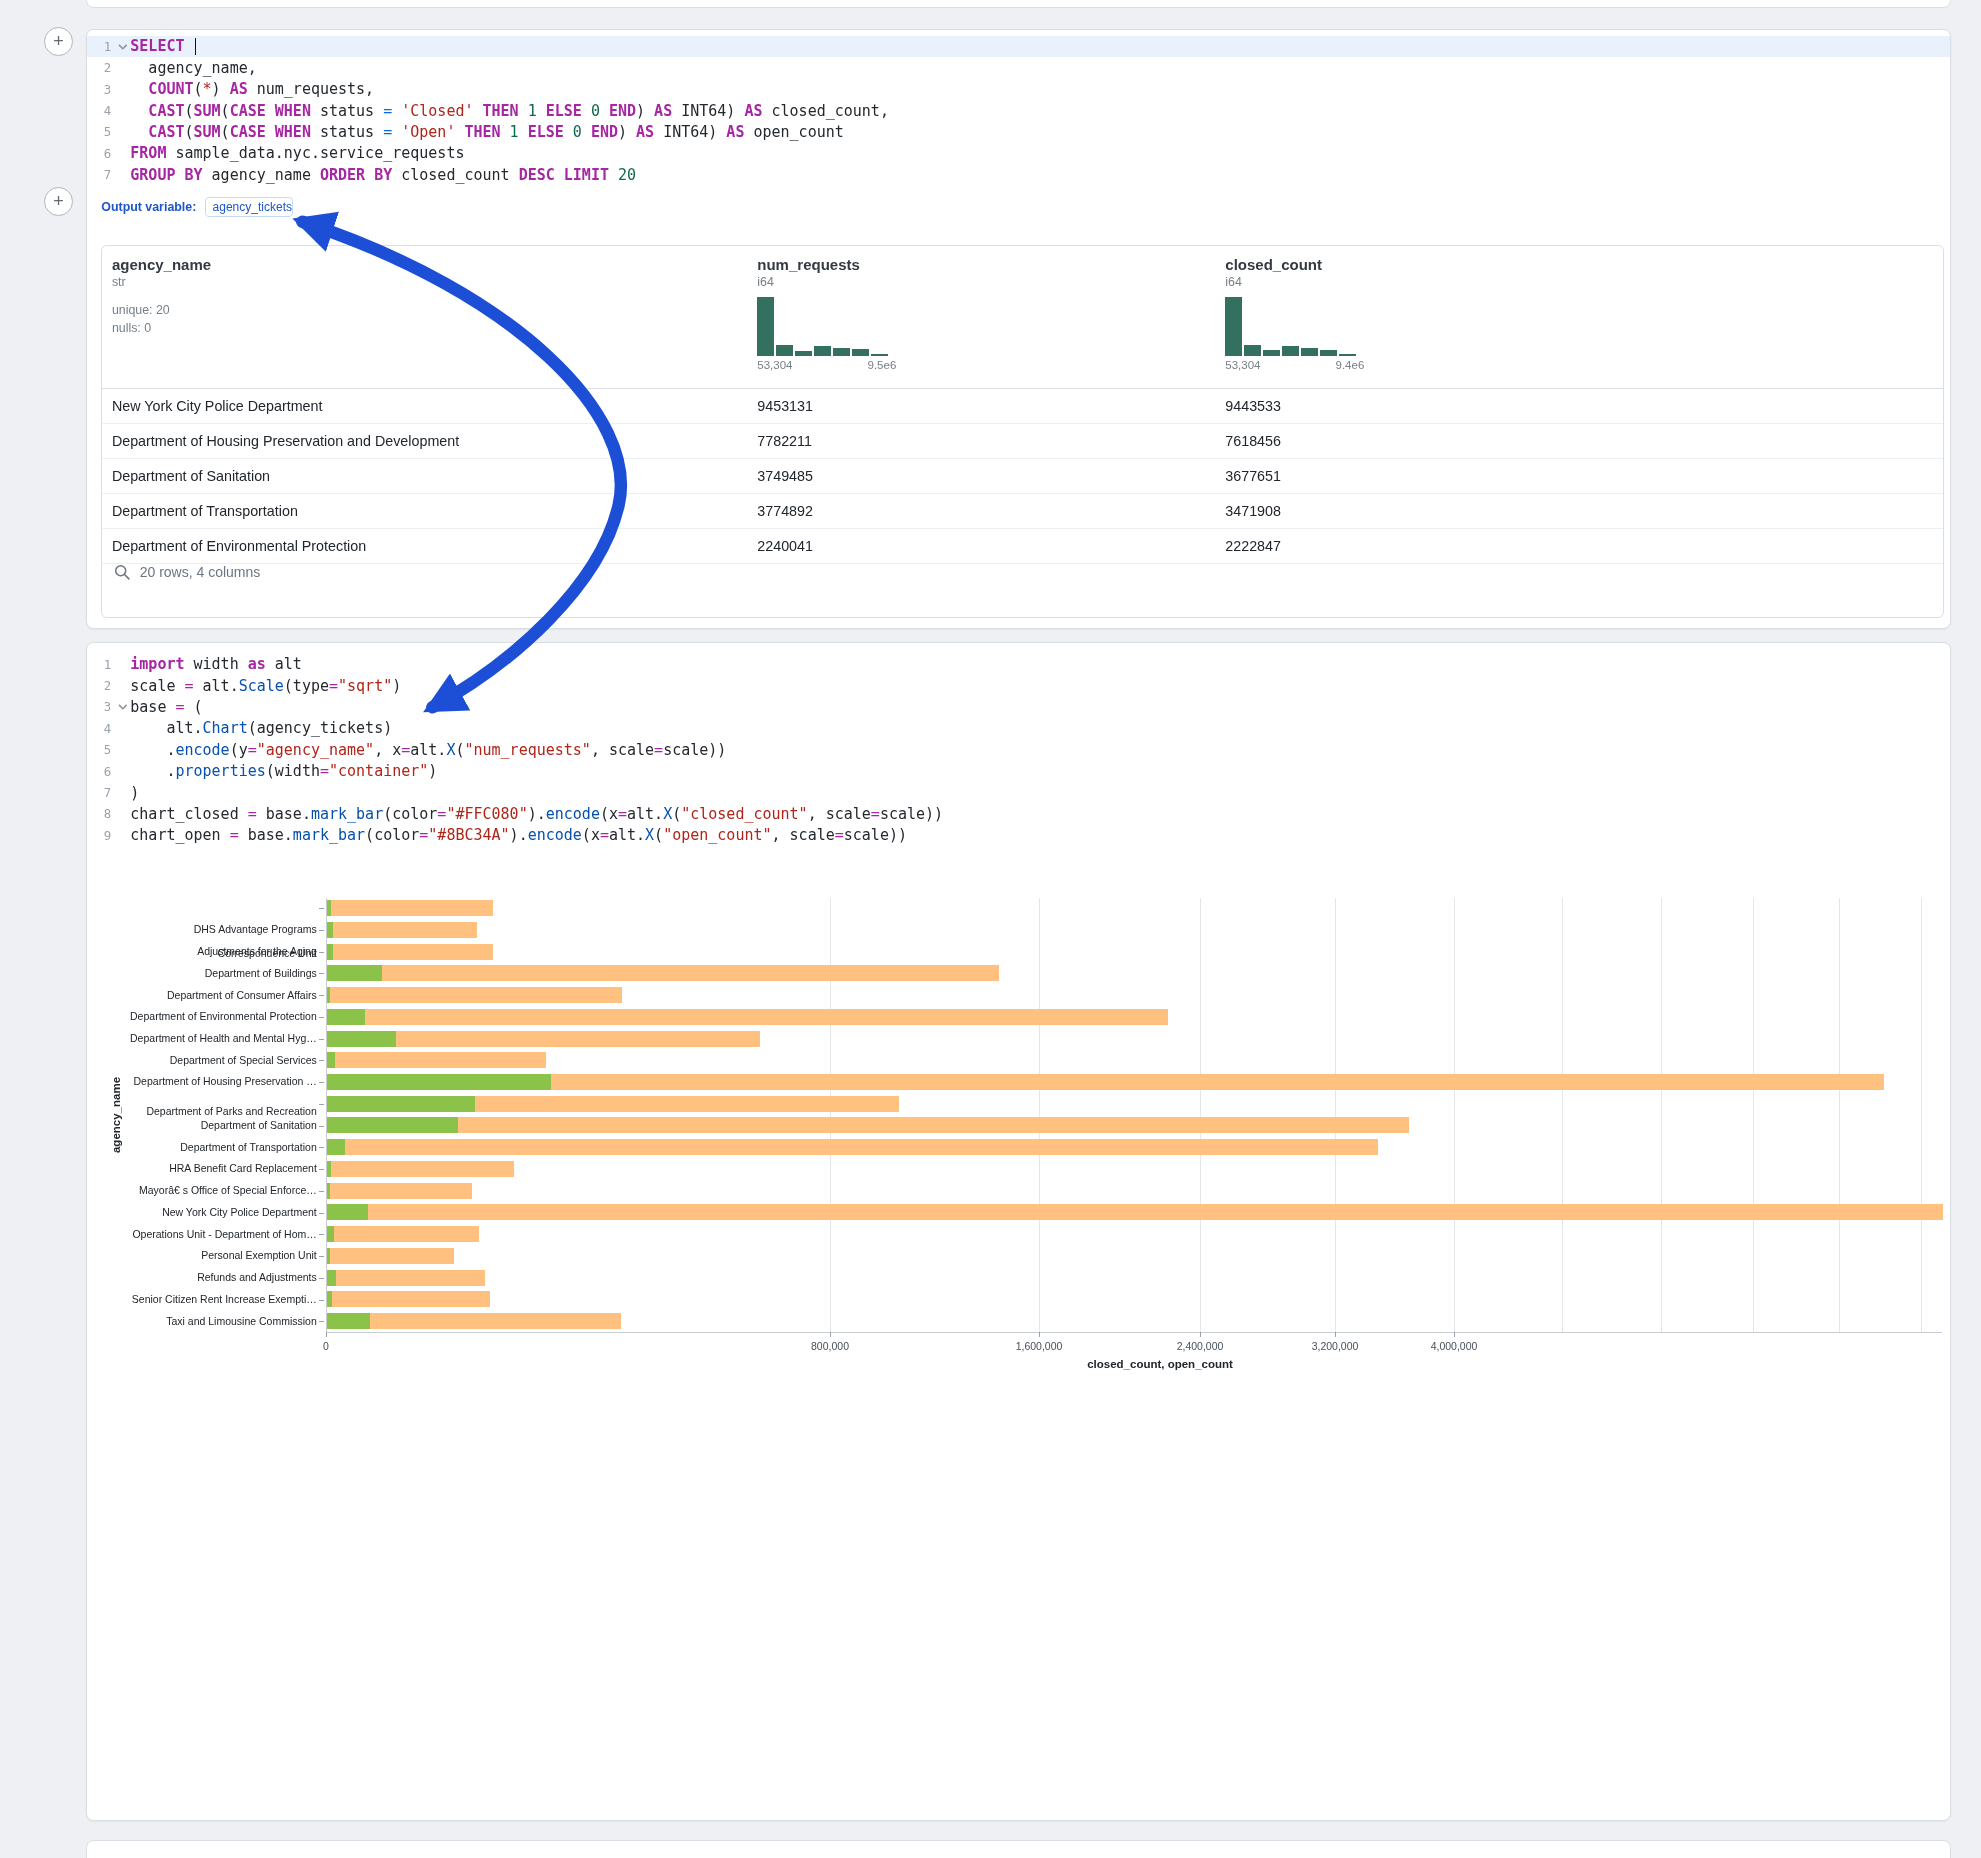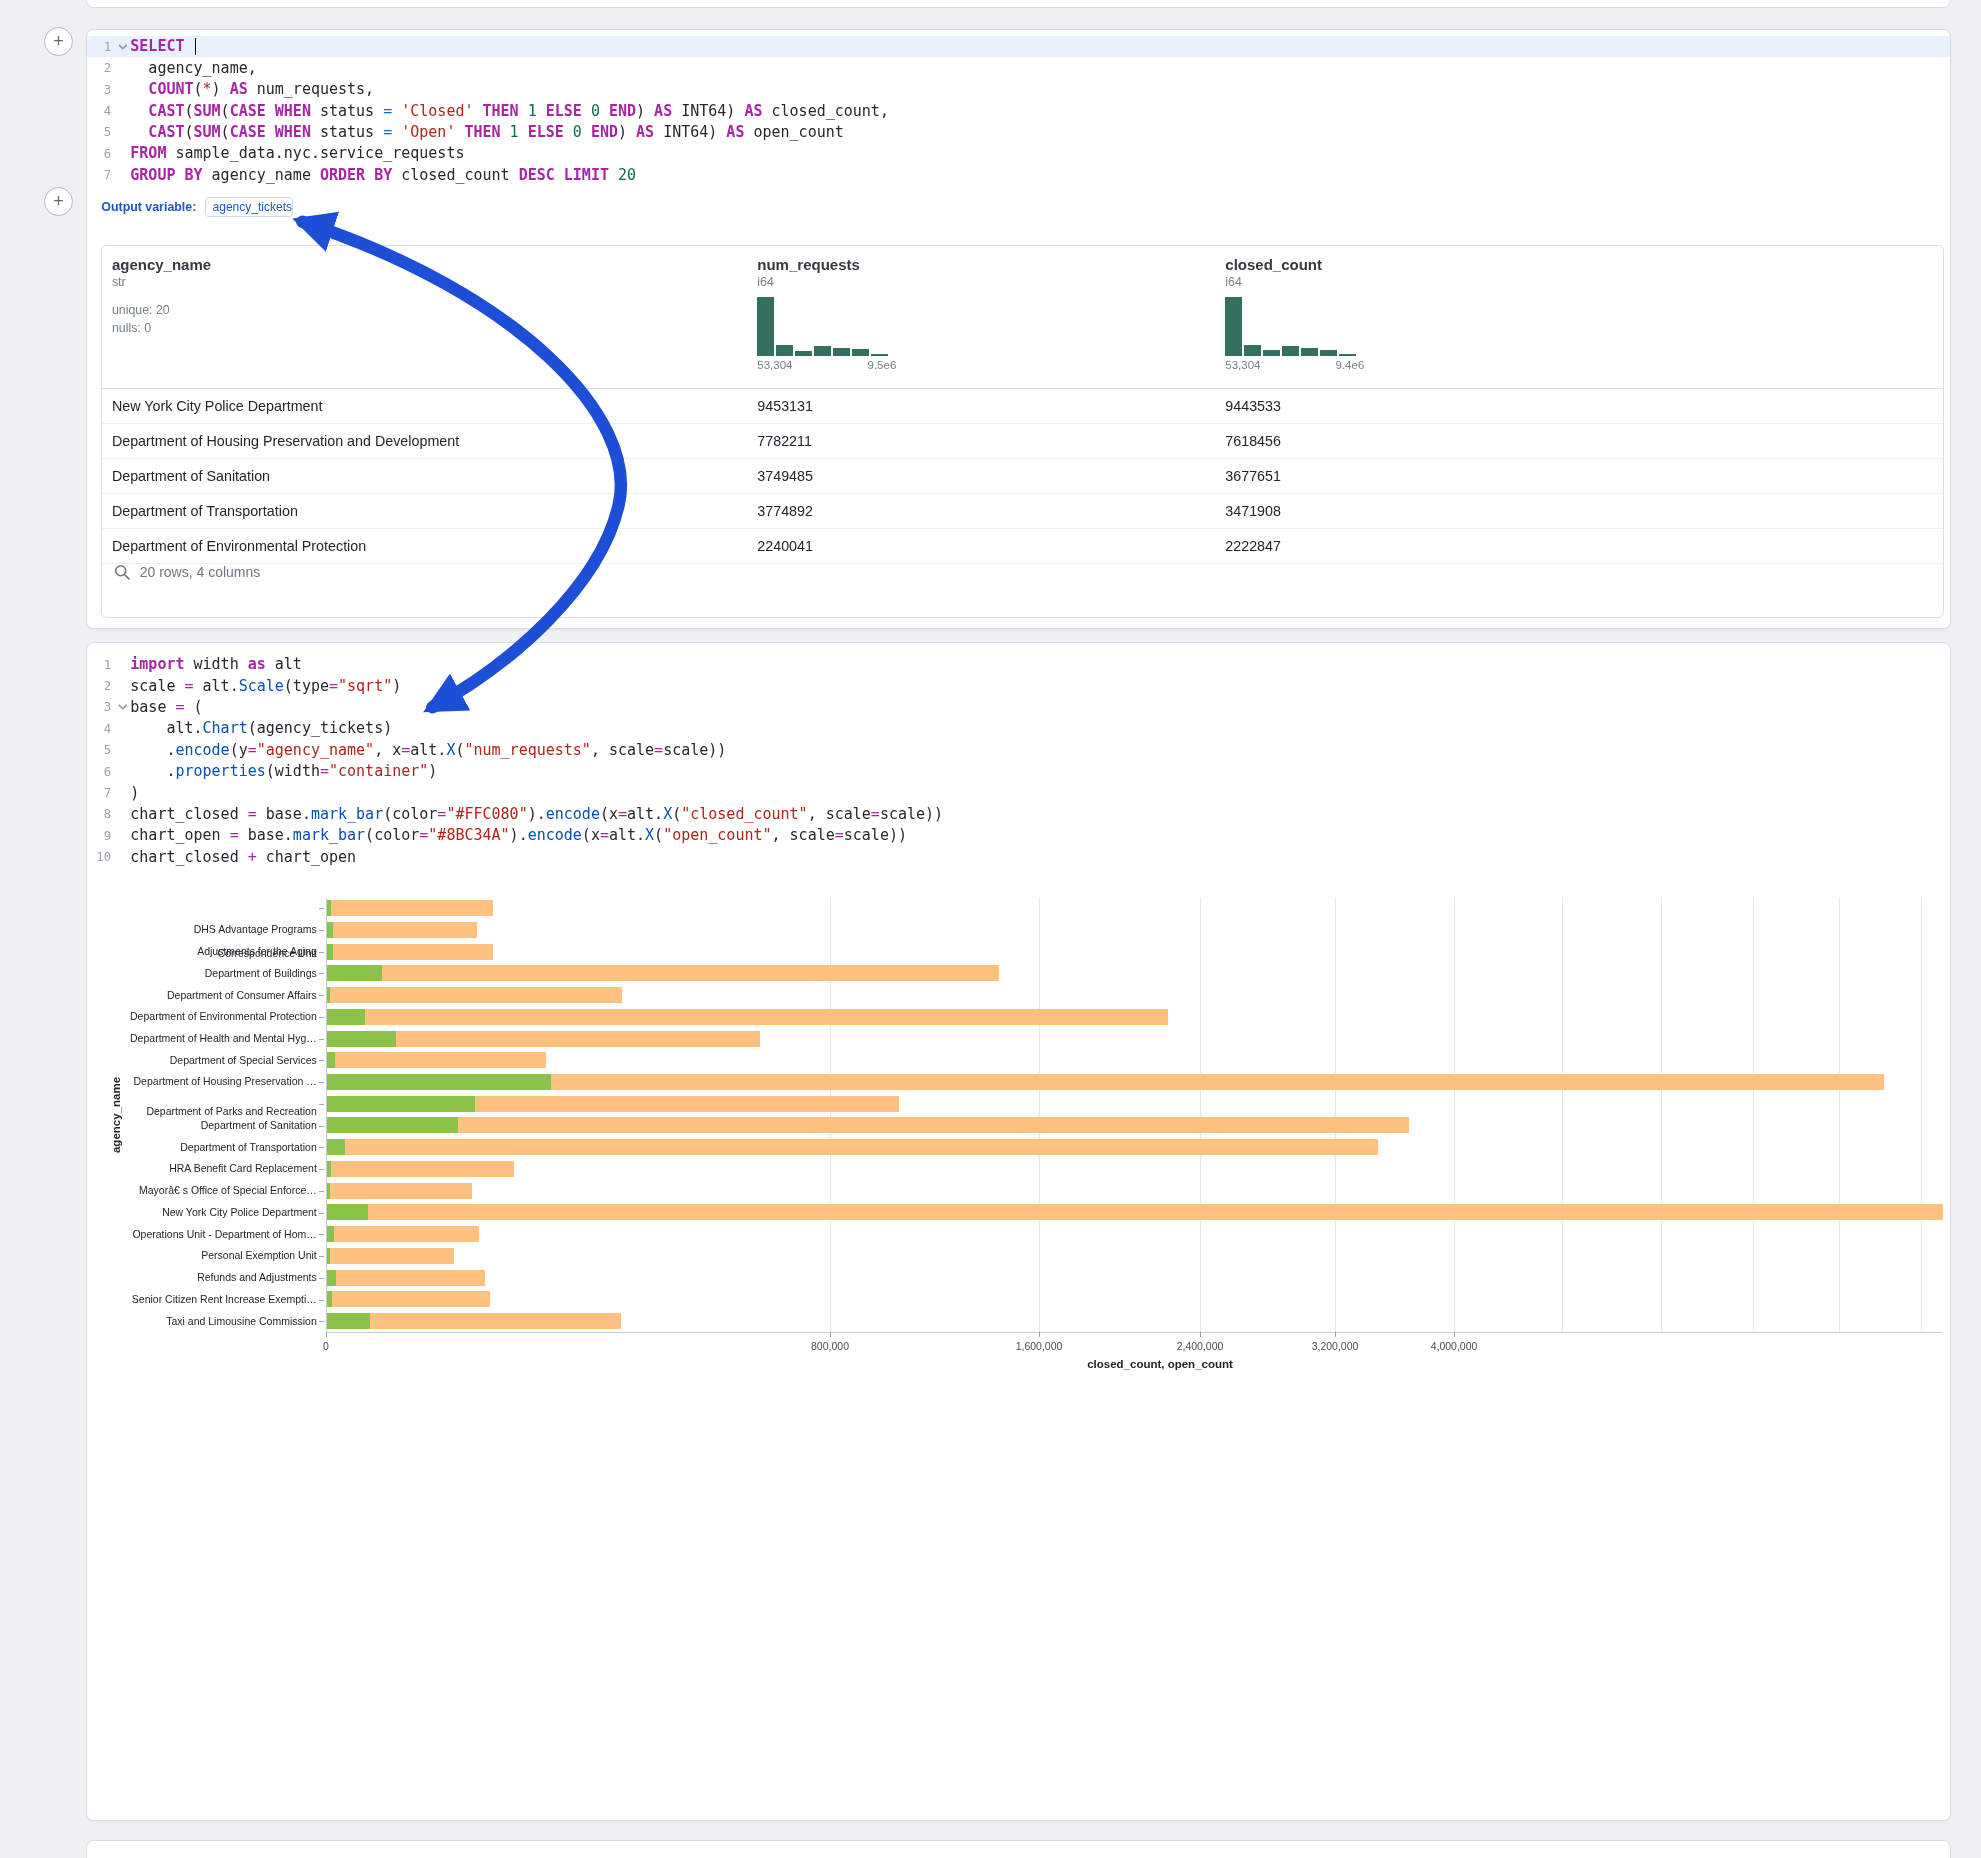--- a/index.html
+++ b/index.html
@@ -247,25 +247,20 @@
         </div>
         <div class="code-line">
           <span class="ln">8</span>
           <span class="fold"></span>
           <span class="cd"><span class="tk-pl">chart_closed </span><span class="tk-op">=</span><span class="tk-pl"> base.</span><span class="tk-fn">mark_bar</span><span class="tk-pl">(color</span><span class="tk-op">=</span><span class="tk-str">"#FFC080"</span><span class="tk-pl">).</span><span class="tk-fn">encode</span><span class="tk-pl">(x</span><span class="tk-op">=</span><span class="tk-pl">alt.</span><span class="tk-fn">X</span><span class="tk-pl">(</span><span class="tk-str">"closed_count"</span><span class="tk-pl">, scale</span><span class="tk-op">=</span><span class="tk-pl">scale))</span></span>
         </div>
         <div class="code-line">
           <span class="ln">9</span>
           <span class="fold"></span>
           <span class="cd"><span class="tk-pl">chart_open </span><span class="tk-op">=</span><span class="tk-pl"> base.</span><span class="tk-fn">mark_bar</span><span class="tk-pl">(color</span><span class="tk-op">=</span><span class="tk-str">"#8BC34A"</span><span class="tk-pl">).</span><span class="tk-fn">encode</span><span class="tk-pl">(x</span><span class="tk-op">=</span><span class="tk-pl">alt.</span><span class="tk-fn">X</span><span class="tk-pl">(</span><span class="tk-str">"open_count"</span><span class="tk-pl">, scale</span><span class="tk-op">=</span><span class="tk-pl">scale))</span></span>
-        </div>
-        <div class="code-line">
-          <span class="ln">10</span>
-          <span class="fold"></span>
-          <span class="cd"><span class="tk-pl">chart_closed </span><span class="tk-op">+</span><span class="tk-pl"> chart_open</span></span>
         </div>
       </div>
     <div class="chart" id="chart">
         <div class="gl" style="left: 743px;"></div>
         <div class="gl" style="left: 952px;"></div>
         <div class="gl" style="left: 1113px;"></div>
         <div class="gl" style="left: 1248px;"></div>
         <div class="gl" style="left: 1367px;"></div>
         <div class="gl" style="left: 1475px;"></div>
         <div class="gl" style="left: 1574px;"></div>

